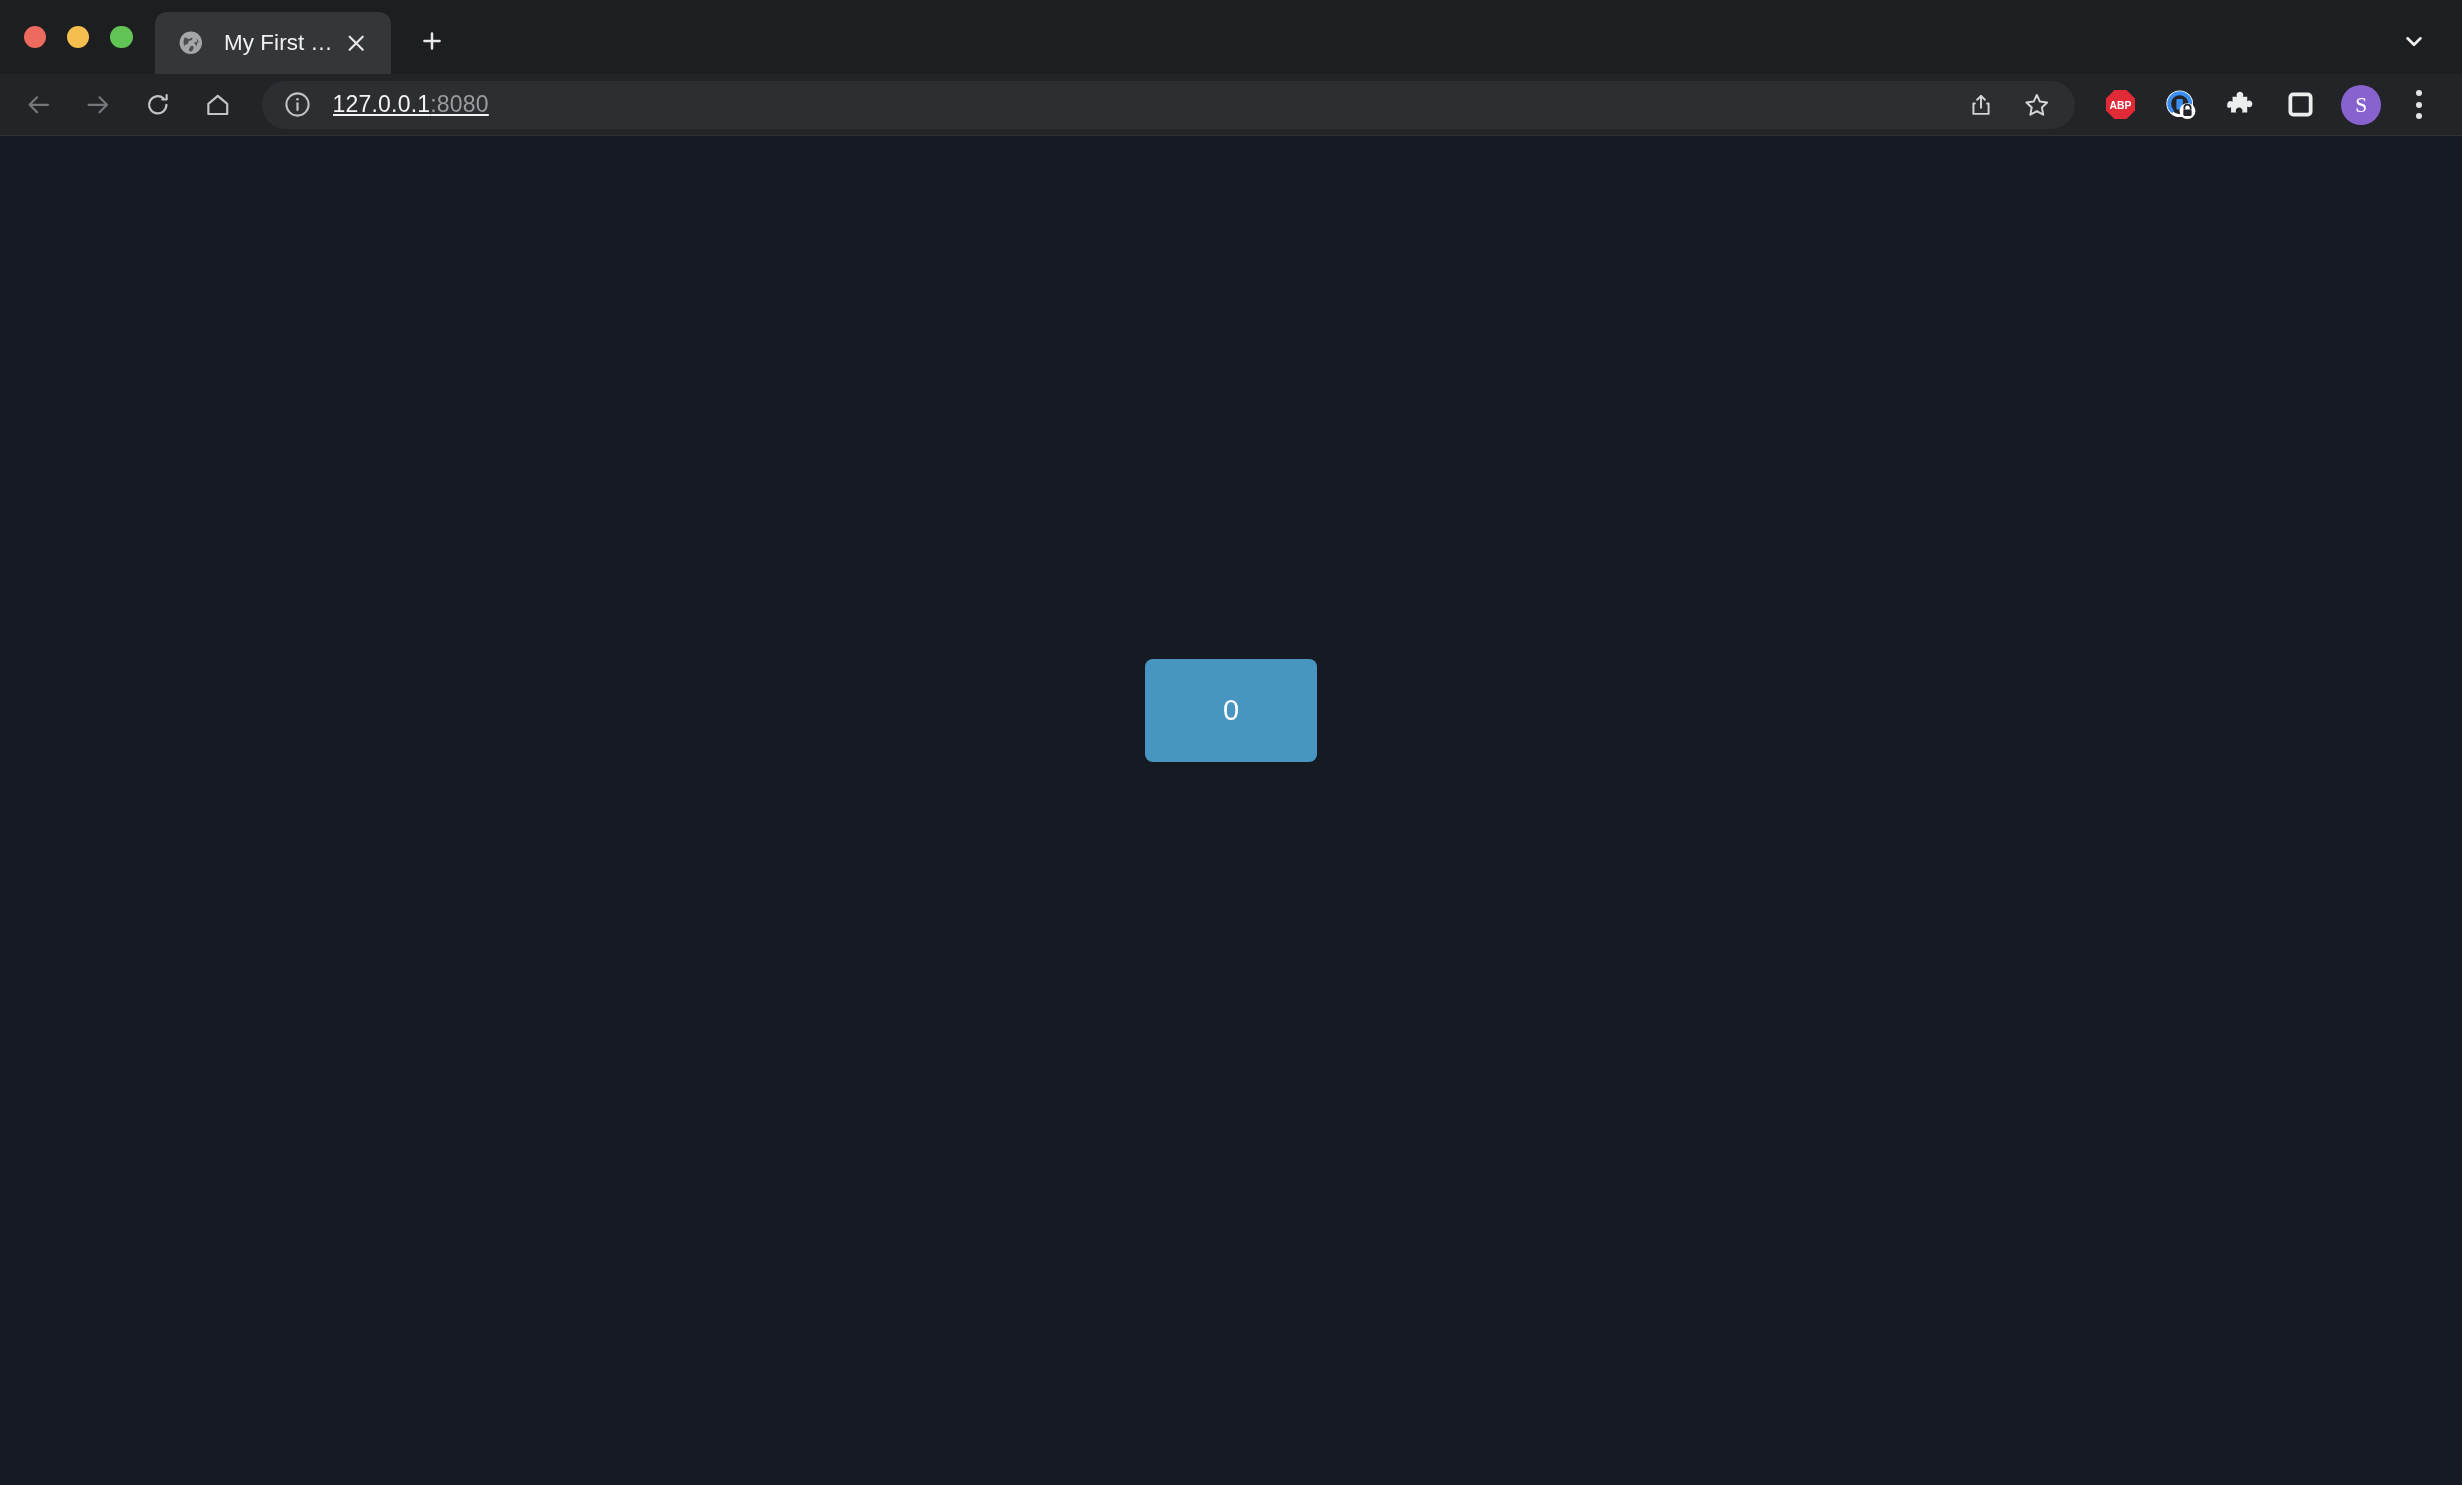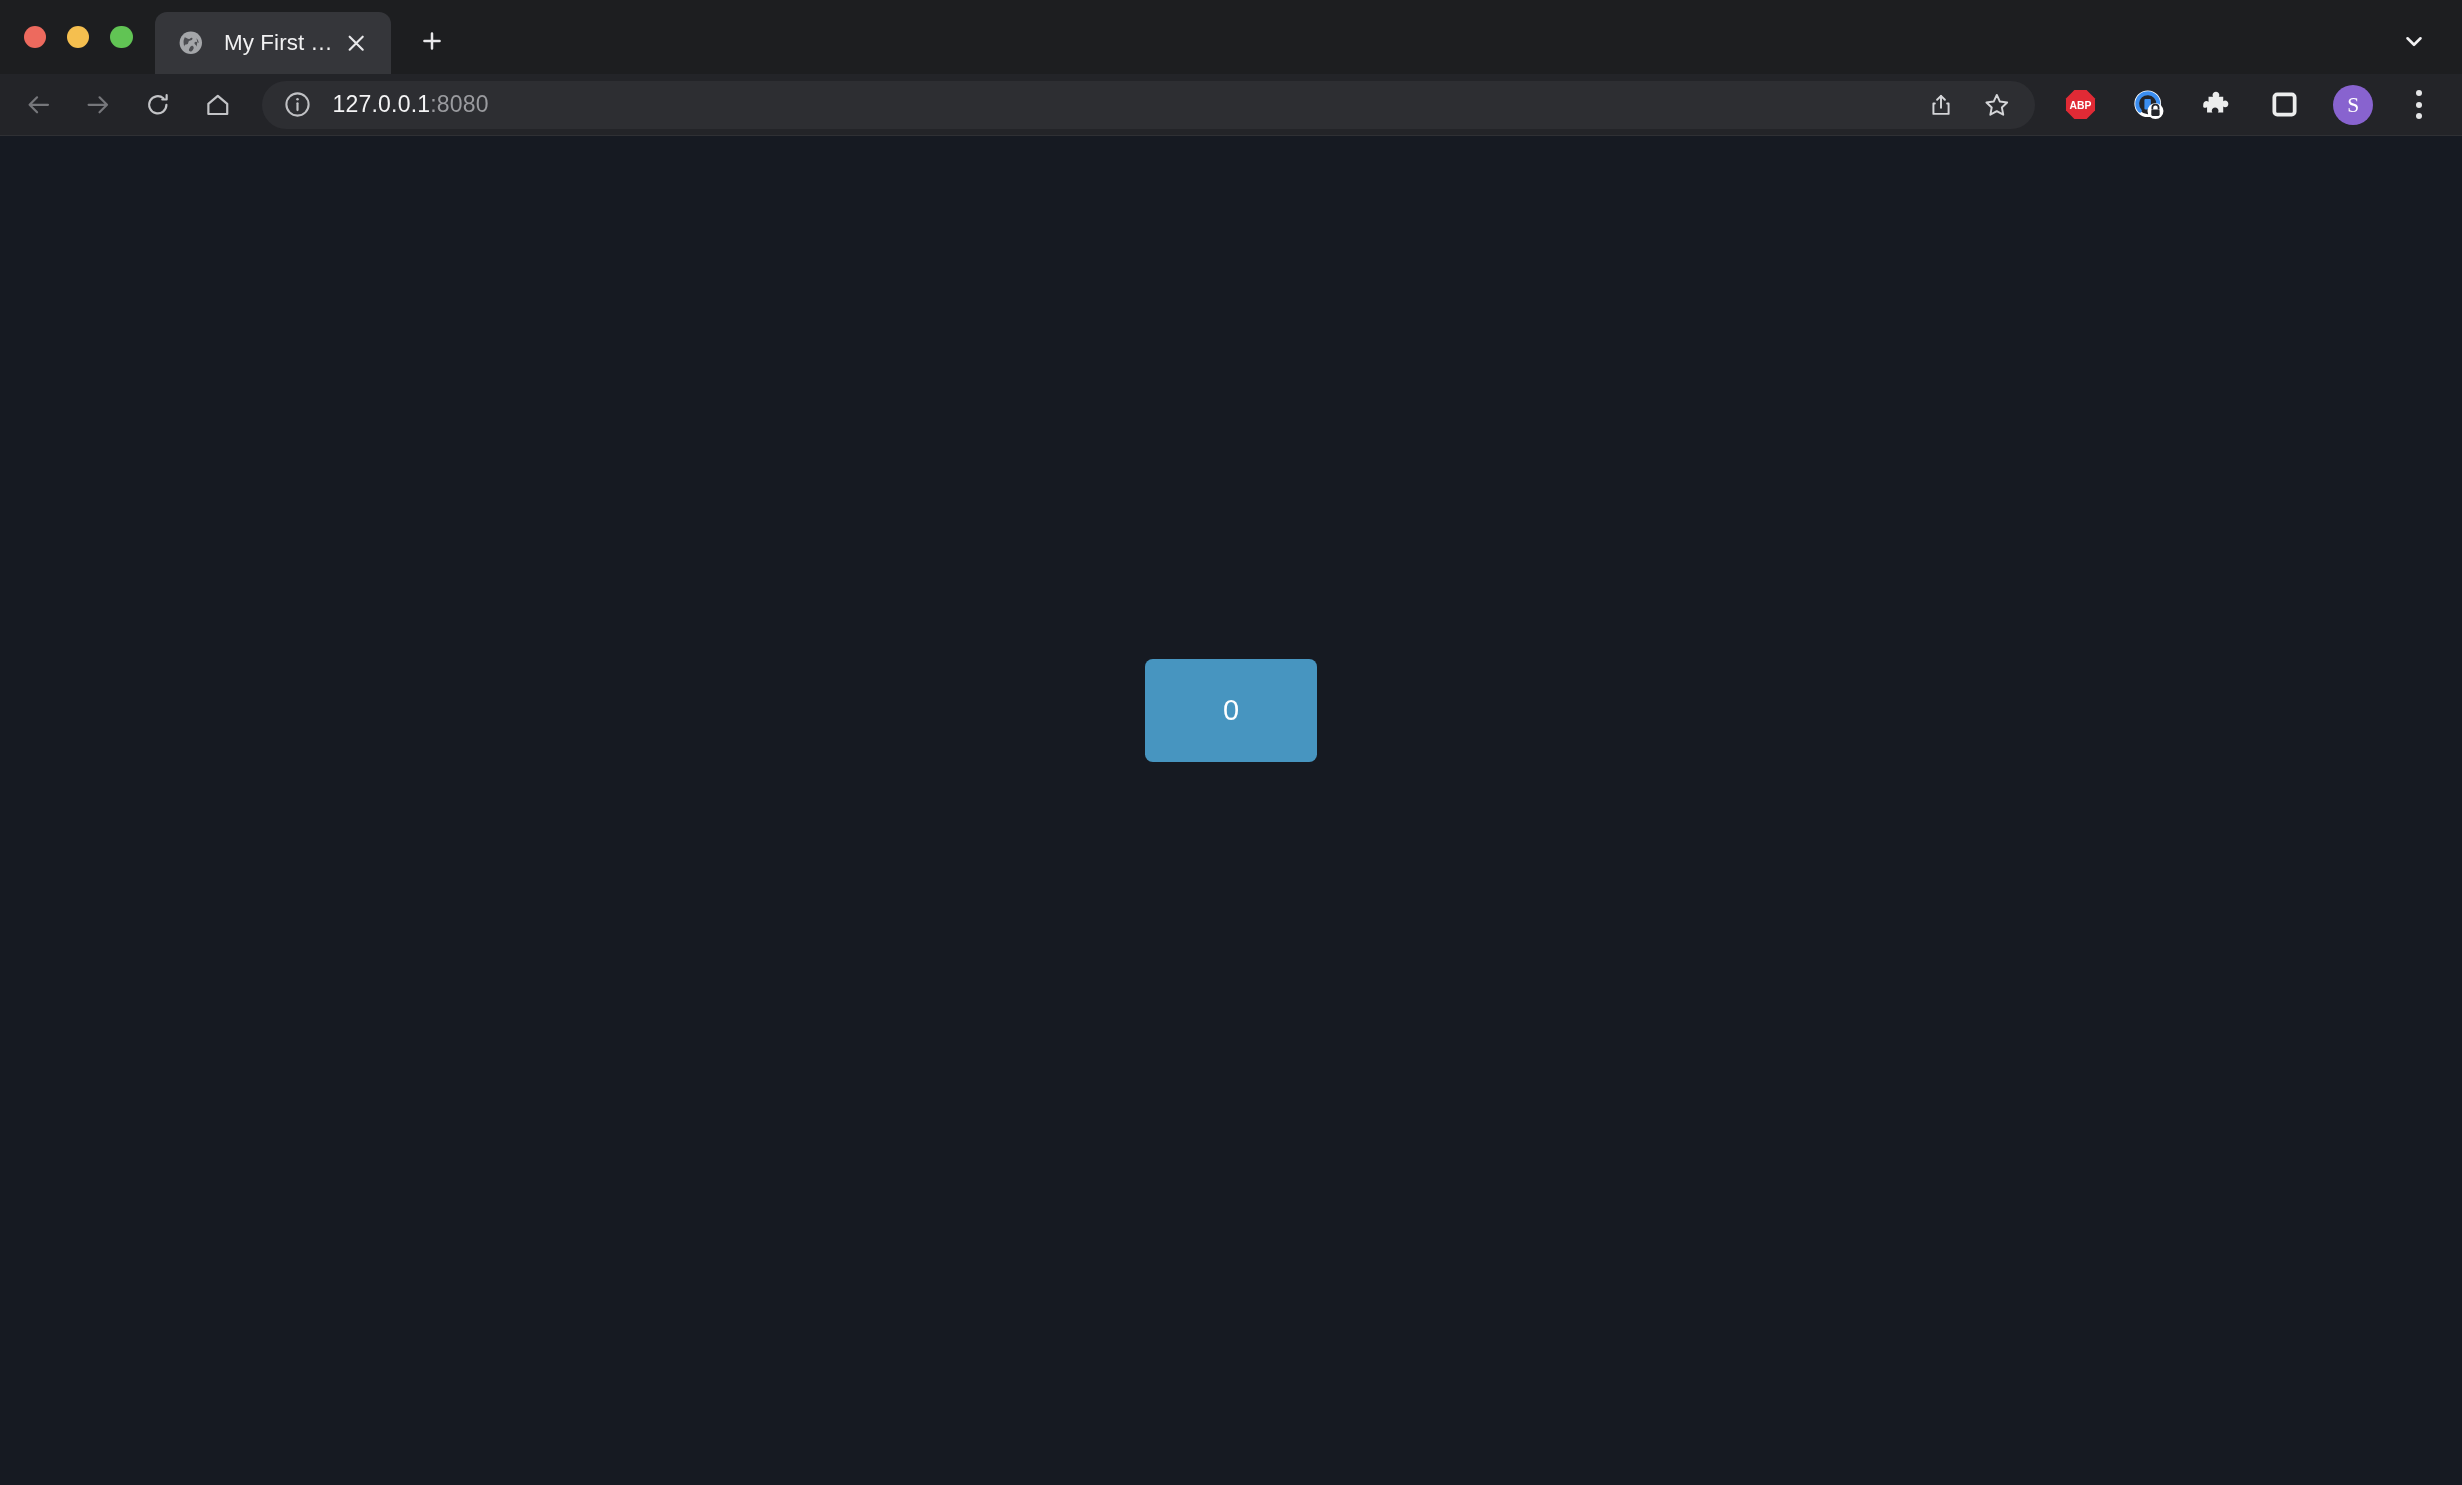--- a/index.html
+++ b/index.html
@@ -164,20 +164,21 @@
   }
 
   .url-text {
     font-size: 23px;
     line-height: 27.6px;
     color: #f4f4f5;
     white-space: nowrap;
     overflow: hidden;
     flex: 1 1 auto;
     letter-spacing: 0.2px;
+    text-decoration: underline;
   }
   .url-port { color: #9a9b9f; }
 
   .omnibox-actions {
     display: flex;
     align-items: center;
     flex: 0 0 auto;
     gap: 5.2px;
   }
 
@@ -188,21 +189,21 @@
     display: flex;
     align-items: center;
     justify-content: center;
     color: #d4d5d8;
     flex: 0 0 50px;
   }
 
   .ext-group {
     display: flex;
     align-items: center;
-    gap: 15px;
+    gap: 7px;
     margin-left: 8.6px;
   }
 
   .ext-btn {
     width: 53px;
     height: 53px;
     border-radius: 50%;
     display: flex;
     align-items: center;
     justify-content: center;

